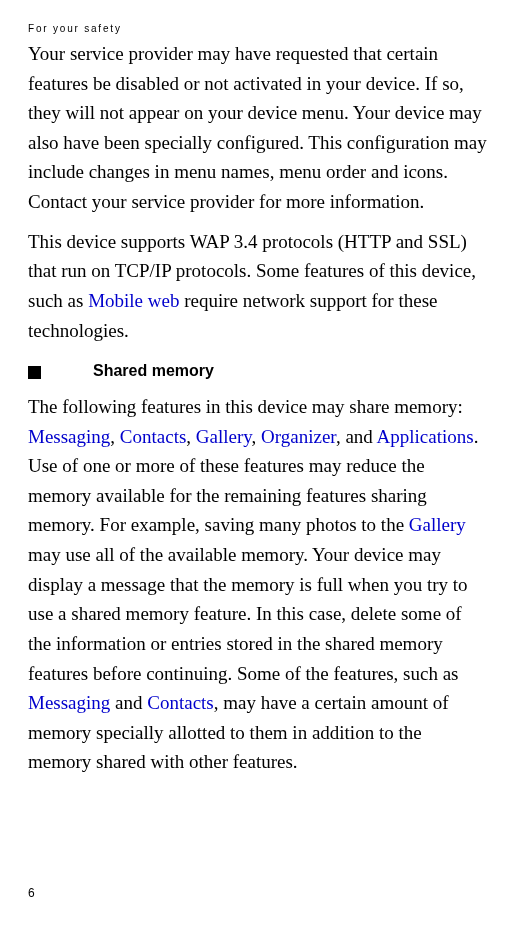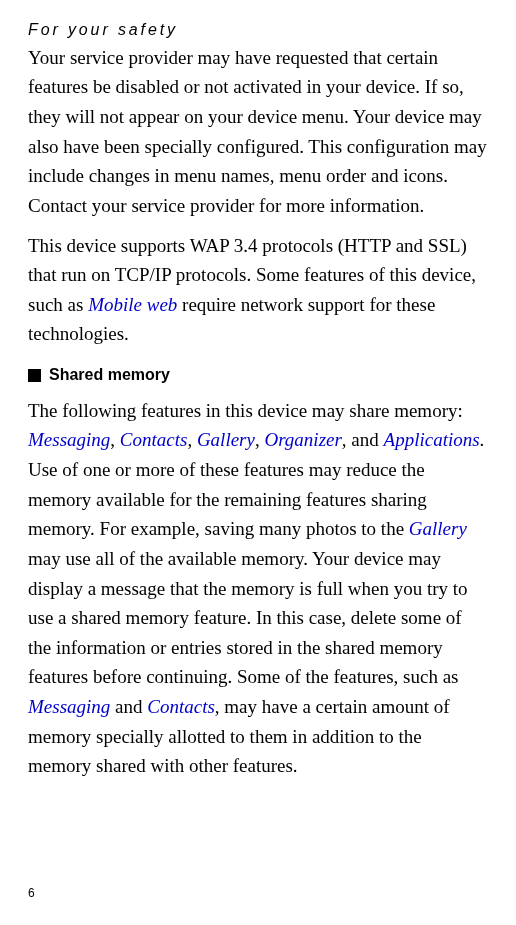--- a/index.html
+++ b/index.html
@@ -14,40 +14,40 @@
       background: #ffffff;
       font-family: 'Times New Roman', Times, serif;
       font-size: 13.5px;
       line-height: 1.55;
       color: #000000;
       padding: 18px 28px 28px 28px;
     }
 
     .page-header {
       font-family: Arial, sans-serif;
-      font-size: 16px;
+      font-size: 10px;
       letter-spacing: 0.18em;
       color: #000000;
       margin-bottom: 16px;
       font-weight: normal;
-      font-style: italic;
     }
 
     .body-text {
       margin-bottom: 10px;
       font-size: 19px;
       line-height: 1.56;
       color: #000;
     }
 
     .section-heading {
       display: flex;
       align-items: center;
       margin-top: 14px;
       margin-bottom: 8px;
+      gap: 44px;
     }
 
     .section-heading-square {
       display: inline-block;
       width: 13px;
       height: 13px;
       background: #000000;
       margin-right: 8px;
       flex-shrink: 0;
       margin-top: 1px;
@@ -55,21 +55,20 @@
 
     .section-heading-text {
       font-family: Arial, sans-serif;
       font-size: 16px;
       font-weight: bold;
       color: #000000;
     }
 
     .link {
       color: #0000cc;
-      font-style: italic;
       text-decoration: none;
     }
 
     .page-number {
       position: absolute;
       bottom: 22px;
       left: 28px;
       font-family: Arial, sans-serif;
       font-size: 12px;
       color: #000;

